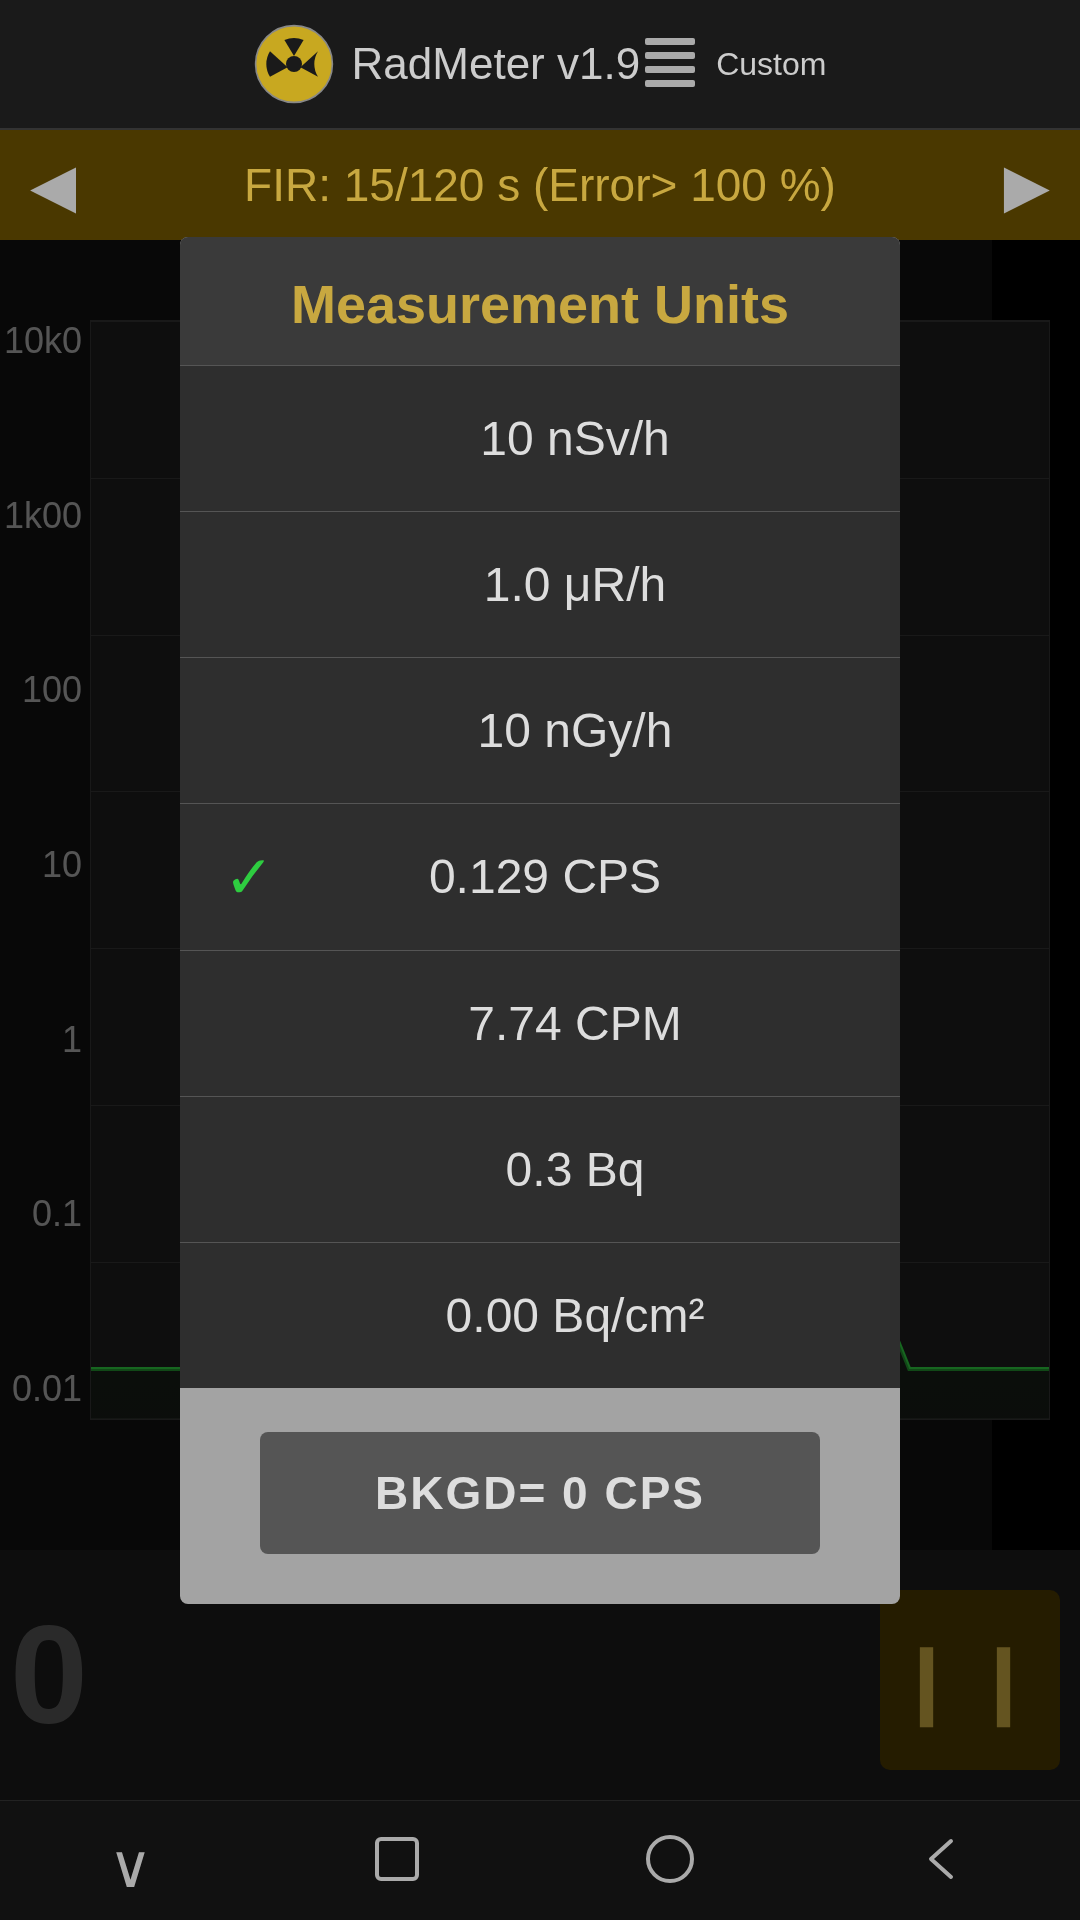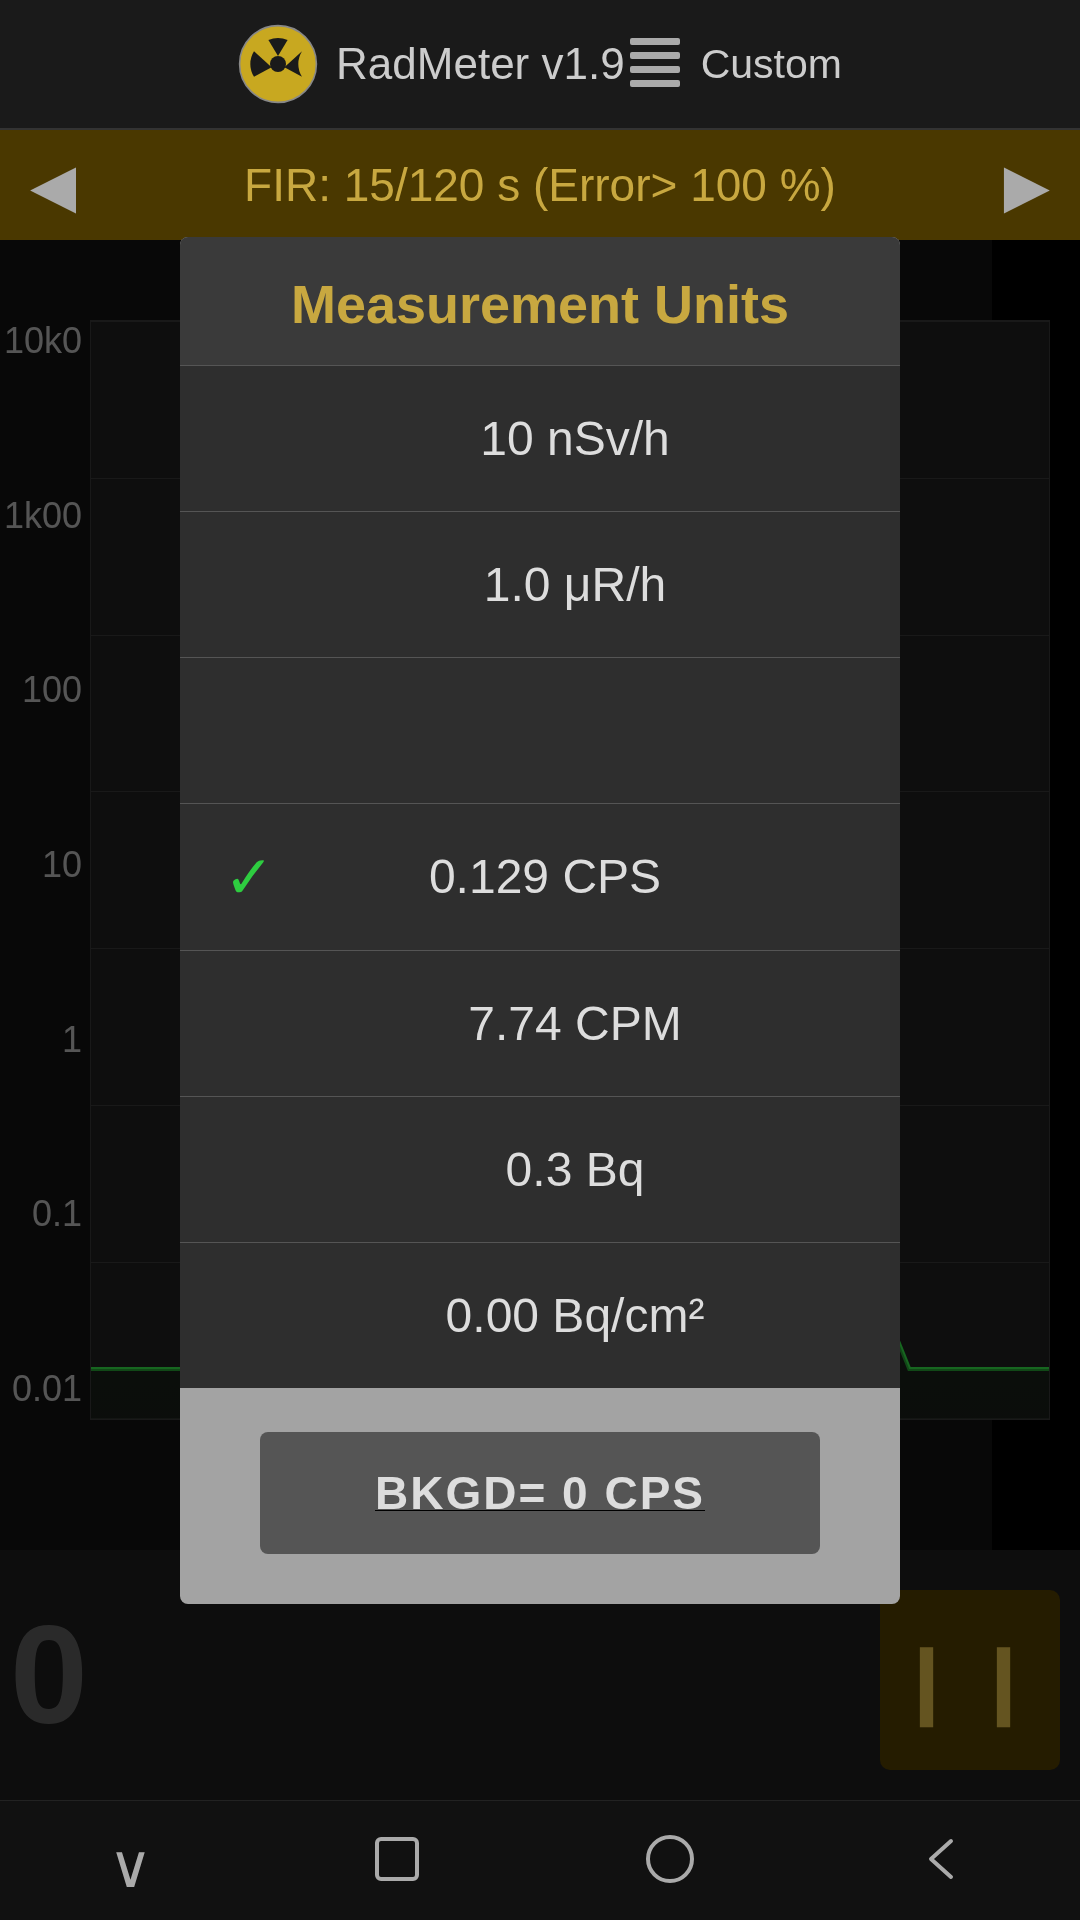--- a/index.html
+++ b/index.html
@@ -41,21 +41,21 @@
       align-items: center;
       gap: 16px;
     }
     #menu-icon {
       color: #aaa;
       font-size: 48px;
       line-height: 1;
     }
     #custom-label {
       color: #ccc;
-      font-size: 41px;
+      font-size: 32px;
       font-weight: normal;
     }
 
     
     #fir-bar {
       width: 1080px;
       height: 110px;
       background: #4a3800;
       display: flex;
       align-items: center;
@@ -247,21 +247,20 @@
     }
     #bkgd-button {
       margin: 20px auto;
       width: 560px;
       display: block;
       background: #555;
       border: none;
       border-radius: 8px;
       padding: 34px 20px;
       cursor: pointer;
-      text-decoration: underline;
     }
     #bkgd-button-text {
       color: #ddd;
       font-size: 46px;
       font-weight: bold;
       text-align: center;
       letter-spacing: 2px;
     }
 
     
@@ -375,20 +374,21 @@
       <div class="unit-option">
         <span class="unit-check">&nbsp;</span>
         <span class="unit-text">10 nSv/h</span>
       </div>
       <div class="unit-option">
         <span class="unit-check">&nbsp;</span>
         <span class="unit-text">1.0 μR/h</span>
       </div>
       <div class="unit-option">
         <span class="unit-check">&nbsp;</span>
+        <span class="unit-text">10 nGy/h</span>
       </div>
       <div class="unit-option checked">
         <span class="unit-check" style="color:#2ecc40; font-size:60px;">✓</span>
         <span class="unit-text">0.129 CPS</span>
       </div>
       <div class="unit-option">
         <span class="unit-check">&nbsp;</span>
         <span class="unit-text">7.74 CPM</span>
       </div>
       <div class="unit-option">

